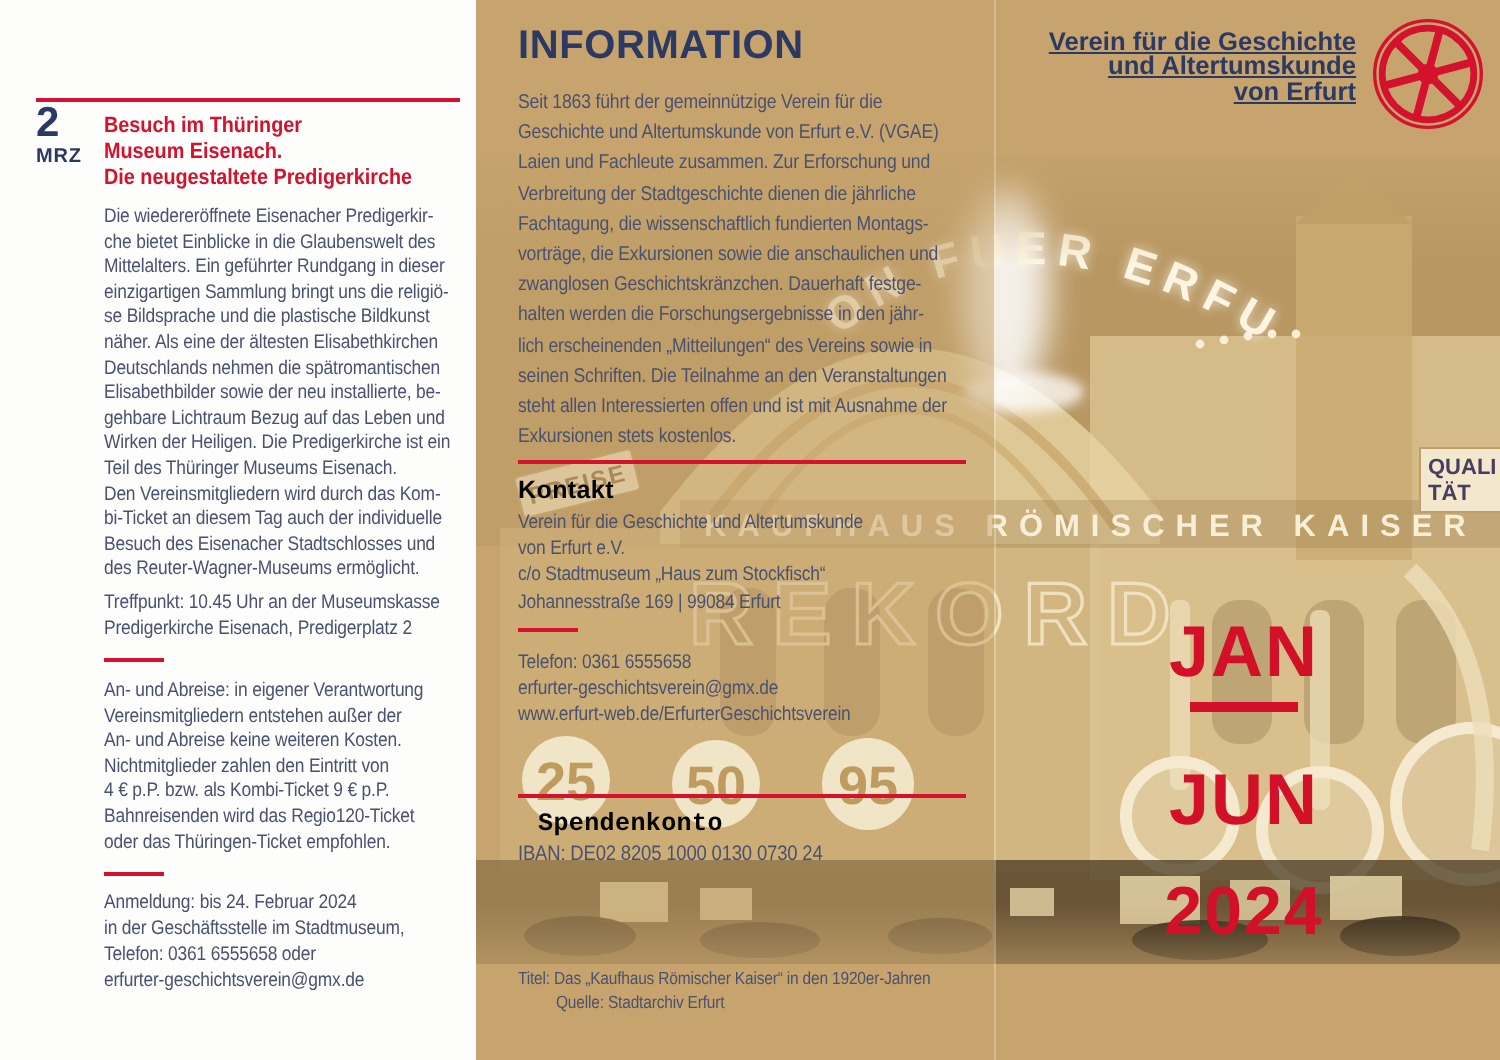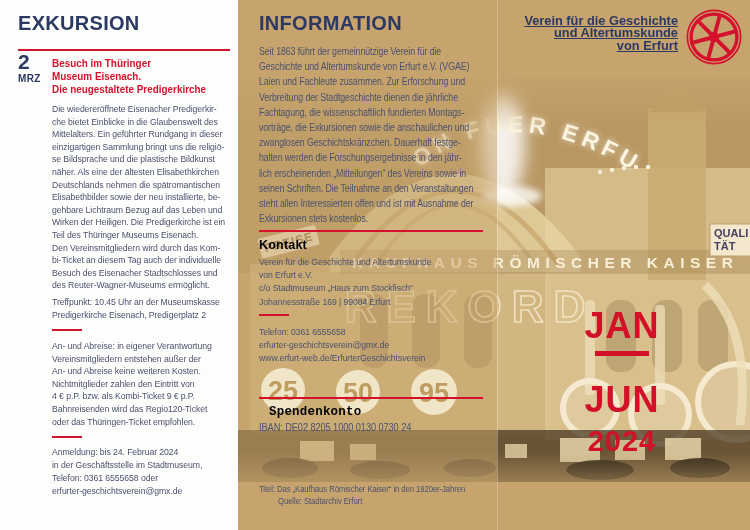--- a/index.html
+++ b/index.html
@@ -63,21 +63,21 @@
   .mp-iban{left:21px;top:421px;font-size:10.5px;}
   .mp-cap1{left:21px;top:484px;font-size:8.8px;line-height:11.5px;}
   .mp-cap2{left:40px;top:496px;font-size:8.8px;line-height:11.5px;}
 
   
   .rp-wordmark{left:20px;right:72px;top:15px;text-align:right;font-size:12.8px;font-weight:700;
                color:#2c3963;line-height:12.4px;white-space:pre;text-decoration:underline;}
   .rp-logo{left:188px;top:8px;}
   .rp-period{left:0;top:282px;width:250px;text-align:center;color:#d21129;font-weight:700;}
   .rp-month{font-size:36px;line-height:37px;letter-spacing:1px;margin-top:25px;}
-  .rp-year{font-size:29px;line-height:38px;letter-spacing:1px;margin-top:4px;}
+  .rp-year{font-size:34px;line-height:38px;letter-spacing:1px;margin-top:19px;}
   .rp-dash{width:54px;height:4.5px;background:#d21129;margin:7px auto 6px auto;}
 </style>
 </head>
 <body>
 
 <div class="page">
 
   <svg class="photo-svg" width="750" height="530" viewBox="0 0 750 530">
     <defs>
       <filter id="blur8" x="-60%" y="-60%" width="220%" height="220%">
@@ -180,21 +180,20 @@
       <text x="358" y="402" text-anchor="middle" font-size="27" font-weight="700" fill="#bd9a5e">50</text>
       <text x="434" y="402" text-anchor="middle" font-size="27" font-weight="700" fill="#bd9a5e">95</text>
     </g>
   </svg>
 
   <div class="fade-top"></div>
   <div class="fade-bottom"></div>
   <div class="seam"></div>
 
   <div class="panel panel-left">
-    <div class="abs h1 lp-heading">EXKURSION</div>
     <div class="abs rule lp-rule1"></div>
     <div class="abs lp-day">2</div>
     <div class="abs lp-month">MRZ</div>
     <div class="abs pre lp-title">Besuch im Thüringer
 Museum Eisenach.
 Die neugestaltete Predigerkirche</div>
     <div class="abs pre bodytxt lp-desc">Die wiedereröffnete Eisenacher Predigerkir-
 che bietet Einblicke in die Glaubenswelt des
 Mittelalters. Ein geführter Rundgang in dieser
 einzigartigen Sammlung bringt uns die religiö-

